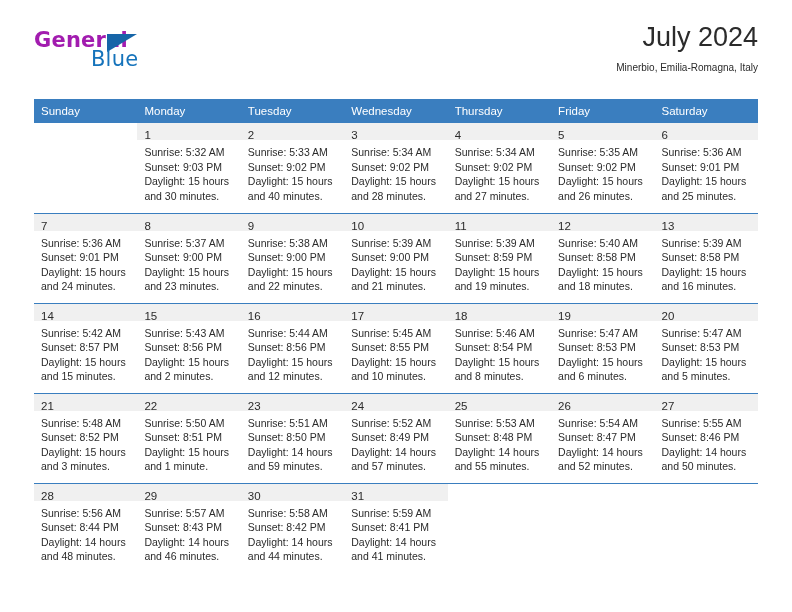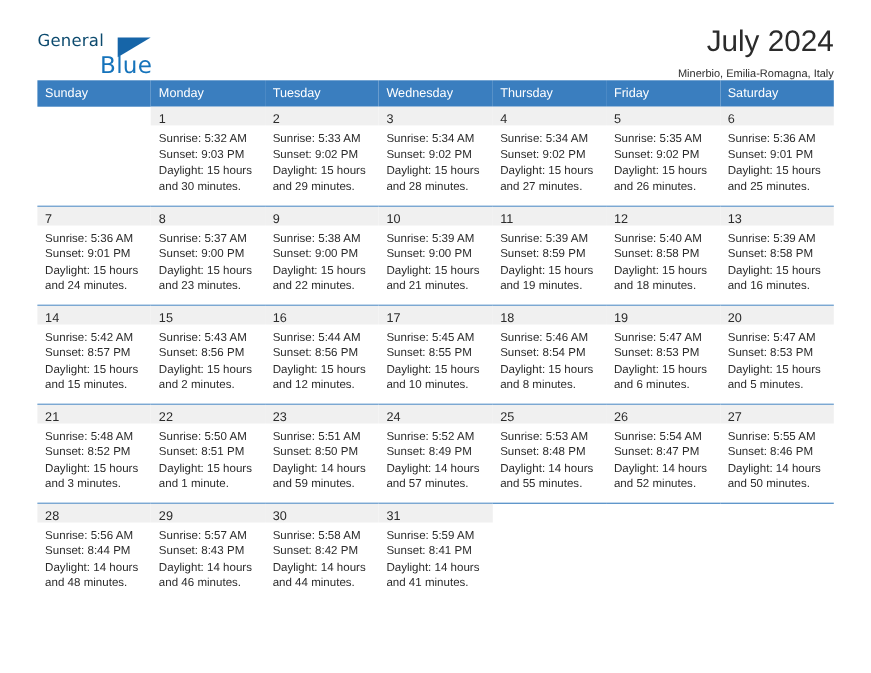--- a/index.html
+++ b/index.html
@@ -31,24 +31,25 @@
     position: absolute;
     left: 0;
     top: 28px;
     width: 140px;
     height: 46px;
   }
   .brand-general {
     position: absolute;
     left: 0;
     top: 0;
-    font-size: 15px;
+    font-size: 21px;
     letter-spacing: 0.2px;
-    color: #0c4a6e;
+    color: #a21caf;
     font-family: "DejaVu Sans", sans-serif;
+    font-weight: bold;
   }
   .brand-blue {
     position: absolute;
     left: 57px;
     top: 19px;
     font-size: 21px;
     letter-spacing: 0.2px;
     color: #1573bb;
     font-family: "DejaVu Sans", sans-serif;
   }
@@ -79,20 +80,21 @@
     line-height: 22px;
     margin-top: 3px;
     white-space: nowrap;
   }
 
   
   .calendar {
     width: 724px;
     border-collapse: collapse;
     table-layout: fixed;
+    margin-top: 26px;
   }
   .calendar th {
     background: #3a7ebf;
     color: #ffffff;
     font-size: 11.5px;
     font-weight: normal;
     text-align: left;
     padding: 6px 0 6px 7px;
     height: 22px;
     box-sizing: border-box;
@@ -191,21 +193,21 @@
               </div>
             </div>
           </td>
           <td>
             <div class="cell filled">
               <div class="daynum-band"><span class="daynum">2</span></div>
               <div class="cell-body">
                 <div class="cell-line">Sunrise: 5:33 AM</div>
                 <div class="cell-line">Sunset: 9:02 PM</div>
                 <div class="cell-line">Daylight: 15 hours</div>
-                <div class="cell-line">and 29 minutes.</div>
+                <div class="cell-line">and 40 minutes.</div>
               </div>
             </div>
           </td>
           <td>
             <div class="cell filled">
               <div class="daynum-band"><span class="daynum">3</span></div>
               <div class="cell-body">
                 <div class="cell-line">Sunrise: 5:34 AM</div>
                 <div class="cell-line">Sunset: 9:02 PM</div>
                 <div class="cell-line">Daylight: 15 hours</div>

